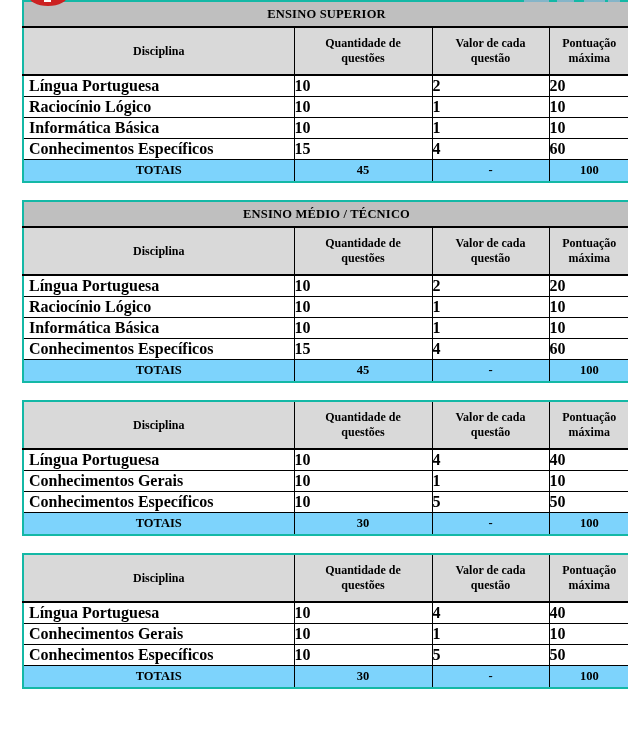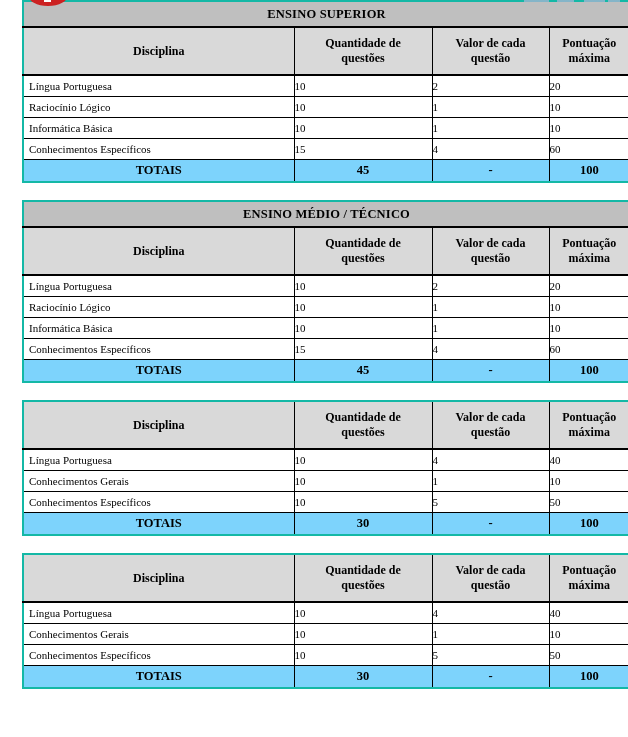--- a/index.html
+++ b/index.html
@@ -102,22 +102,23 @@
     font-weight: bold;
     font-size: 12px;
     line-height: 15px;
     height: 42px;
     padding: 2px 3px;
     border-bottom: 2px solid #000000;
   }
 
   tr.data-row td {
     background: #ffffff;
-    font-size: 11px;
+    font-size: 16px;
     height: 20px;
+    font-weight: bold;
   }
   tr.data-row td.subject {
     text-align: left;
     padding-left: 5px;
   }
   tr.data-row td.num {
     text-align: left;
   }
 
   tr.total-row td {

